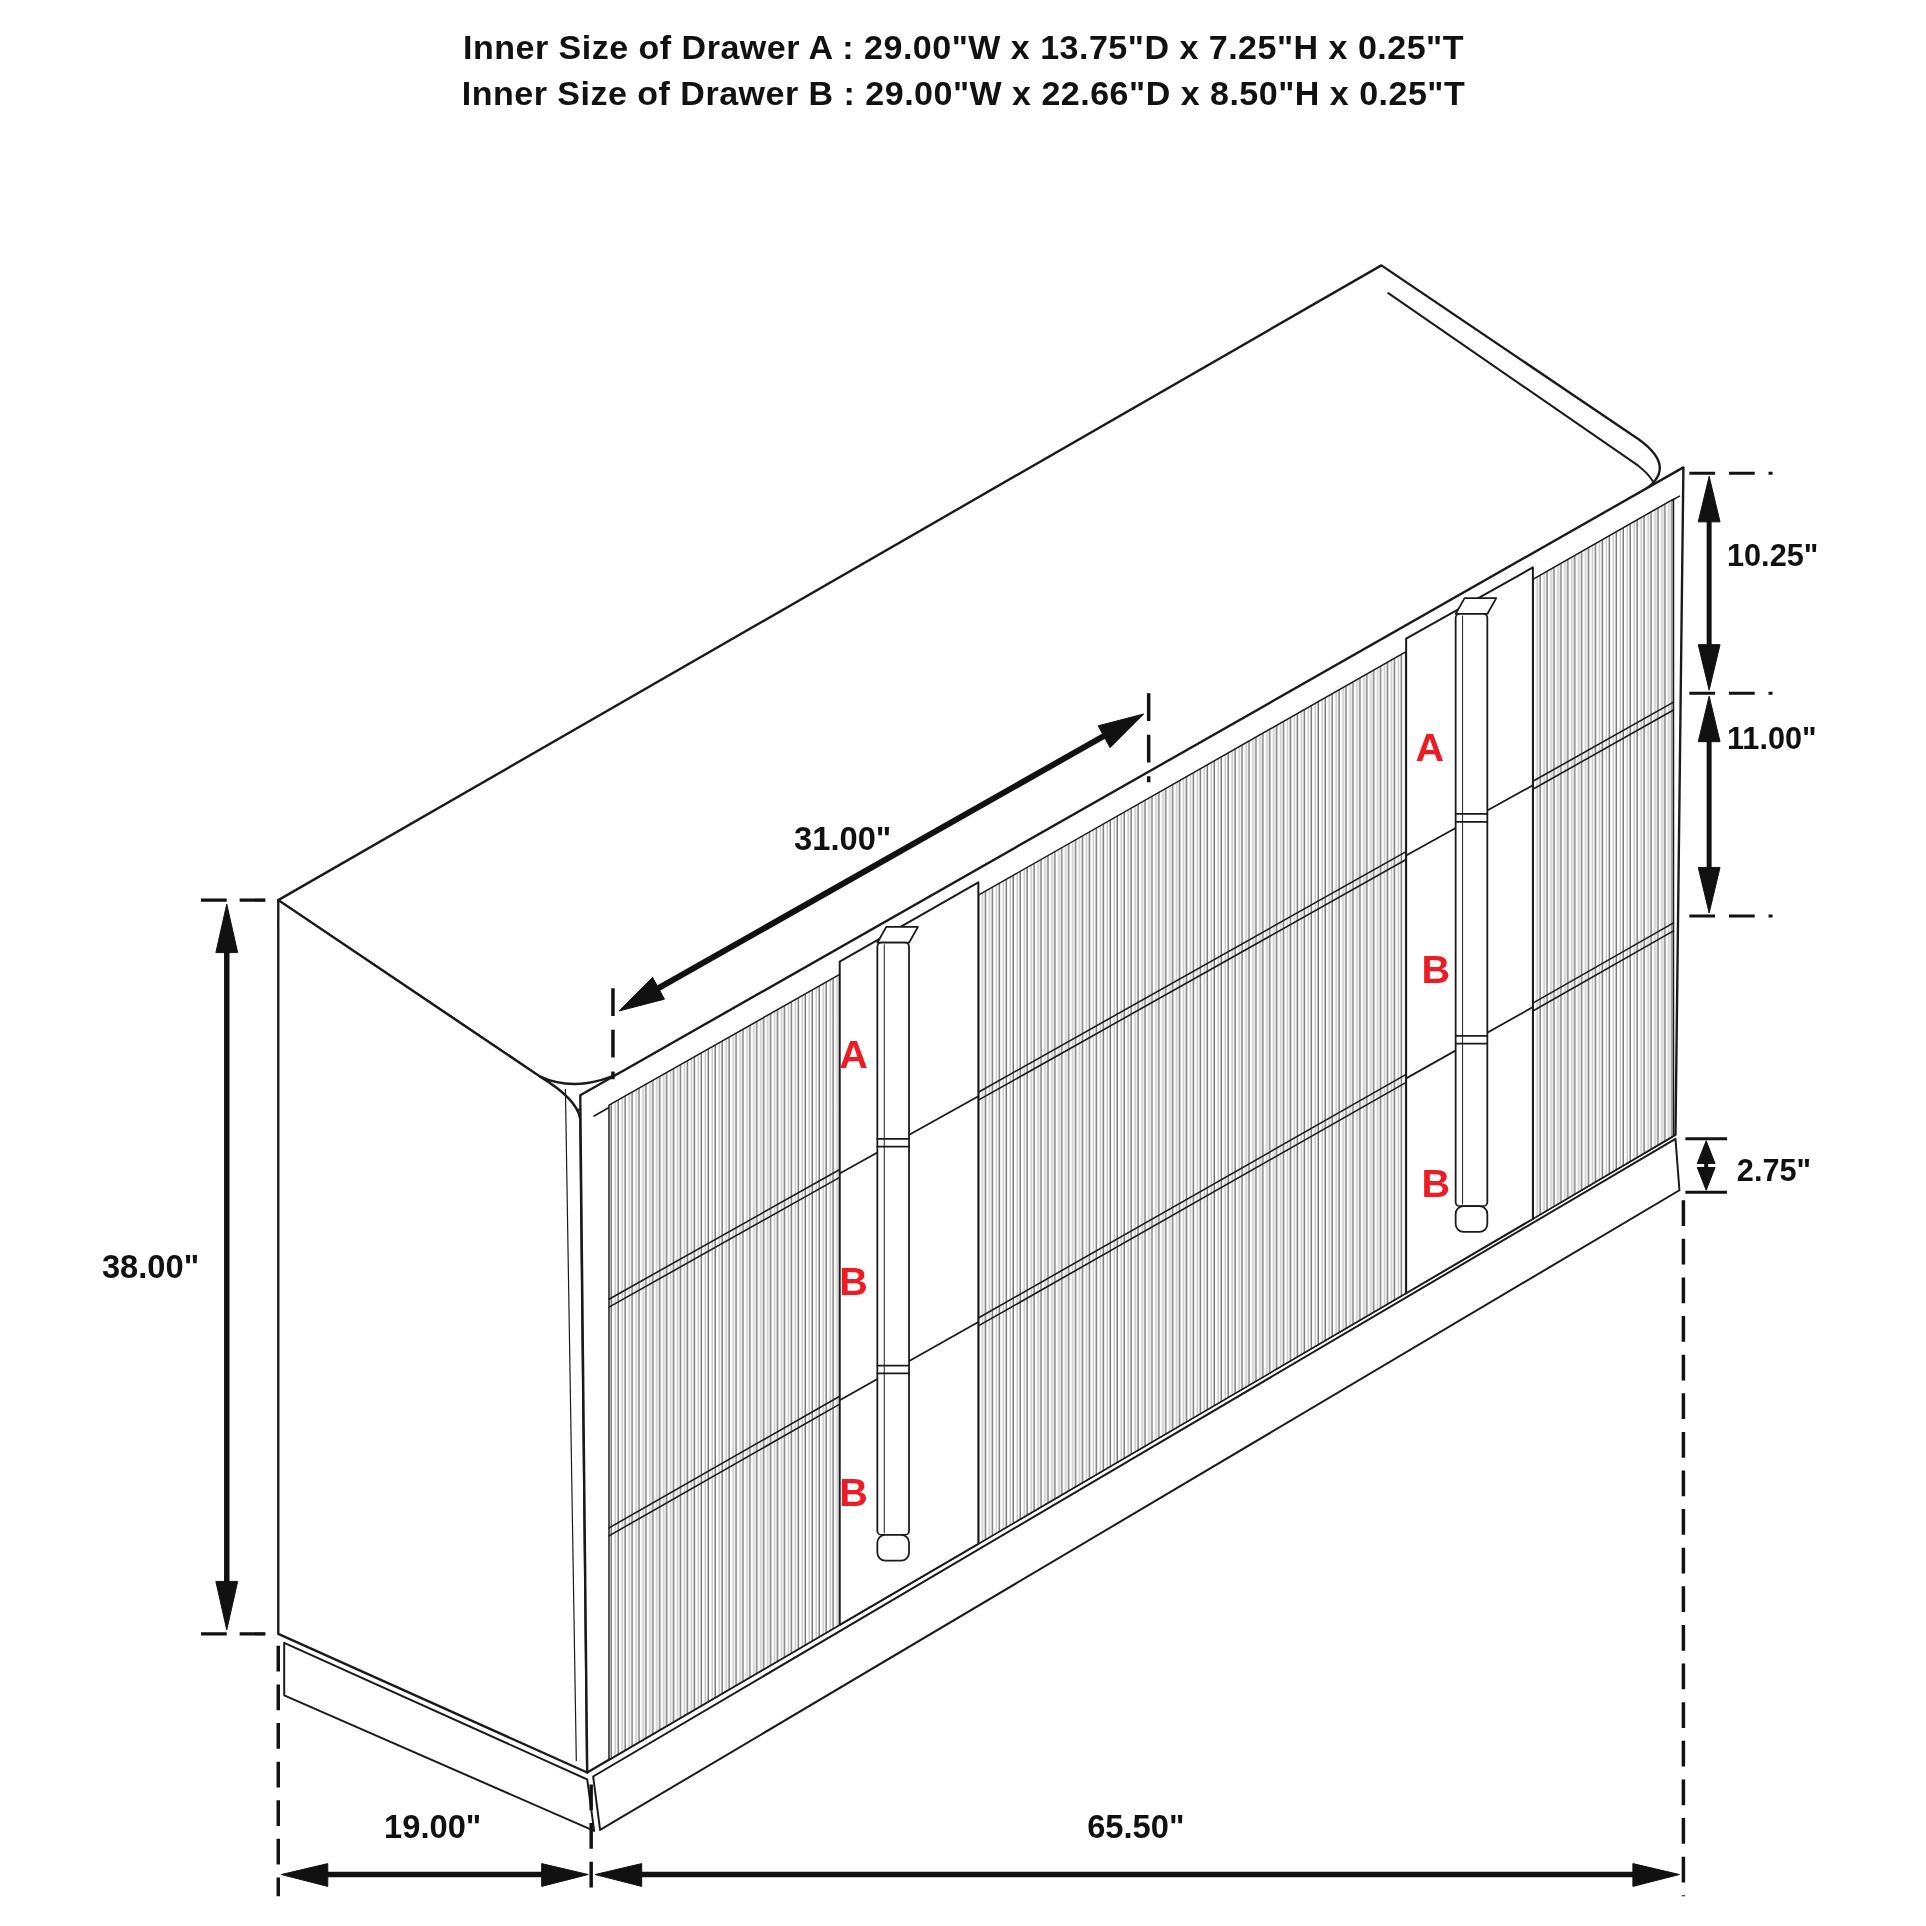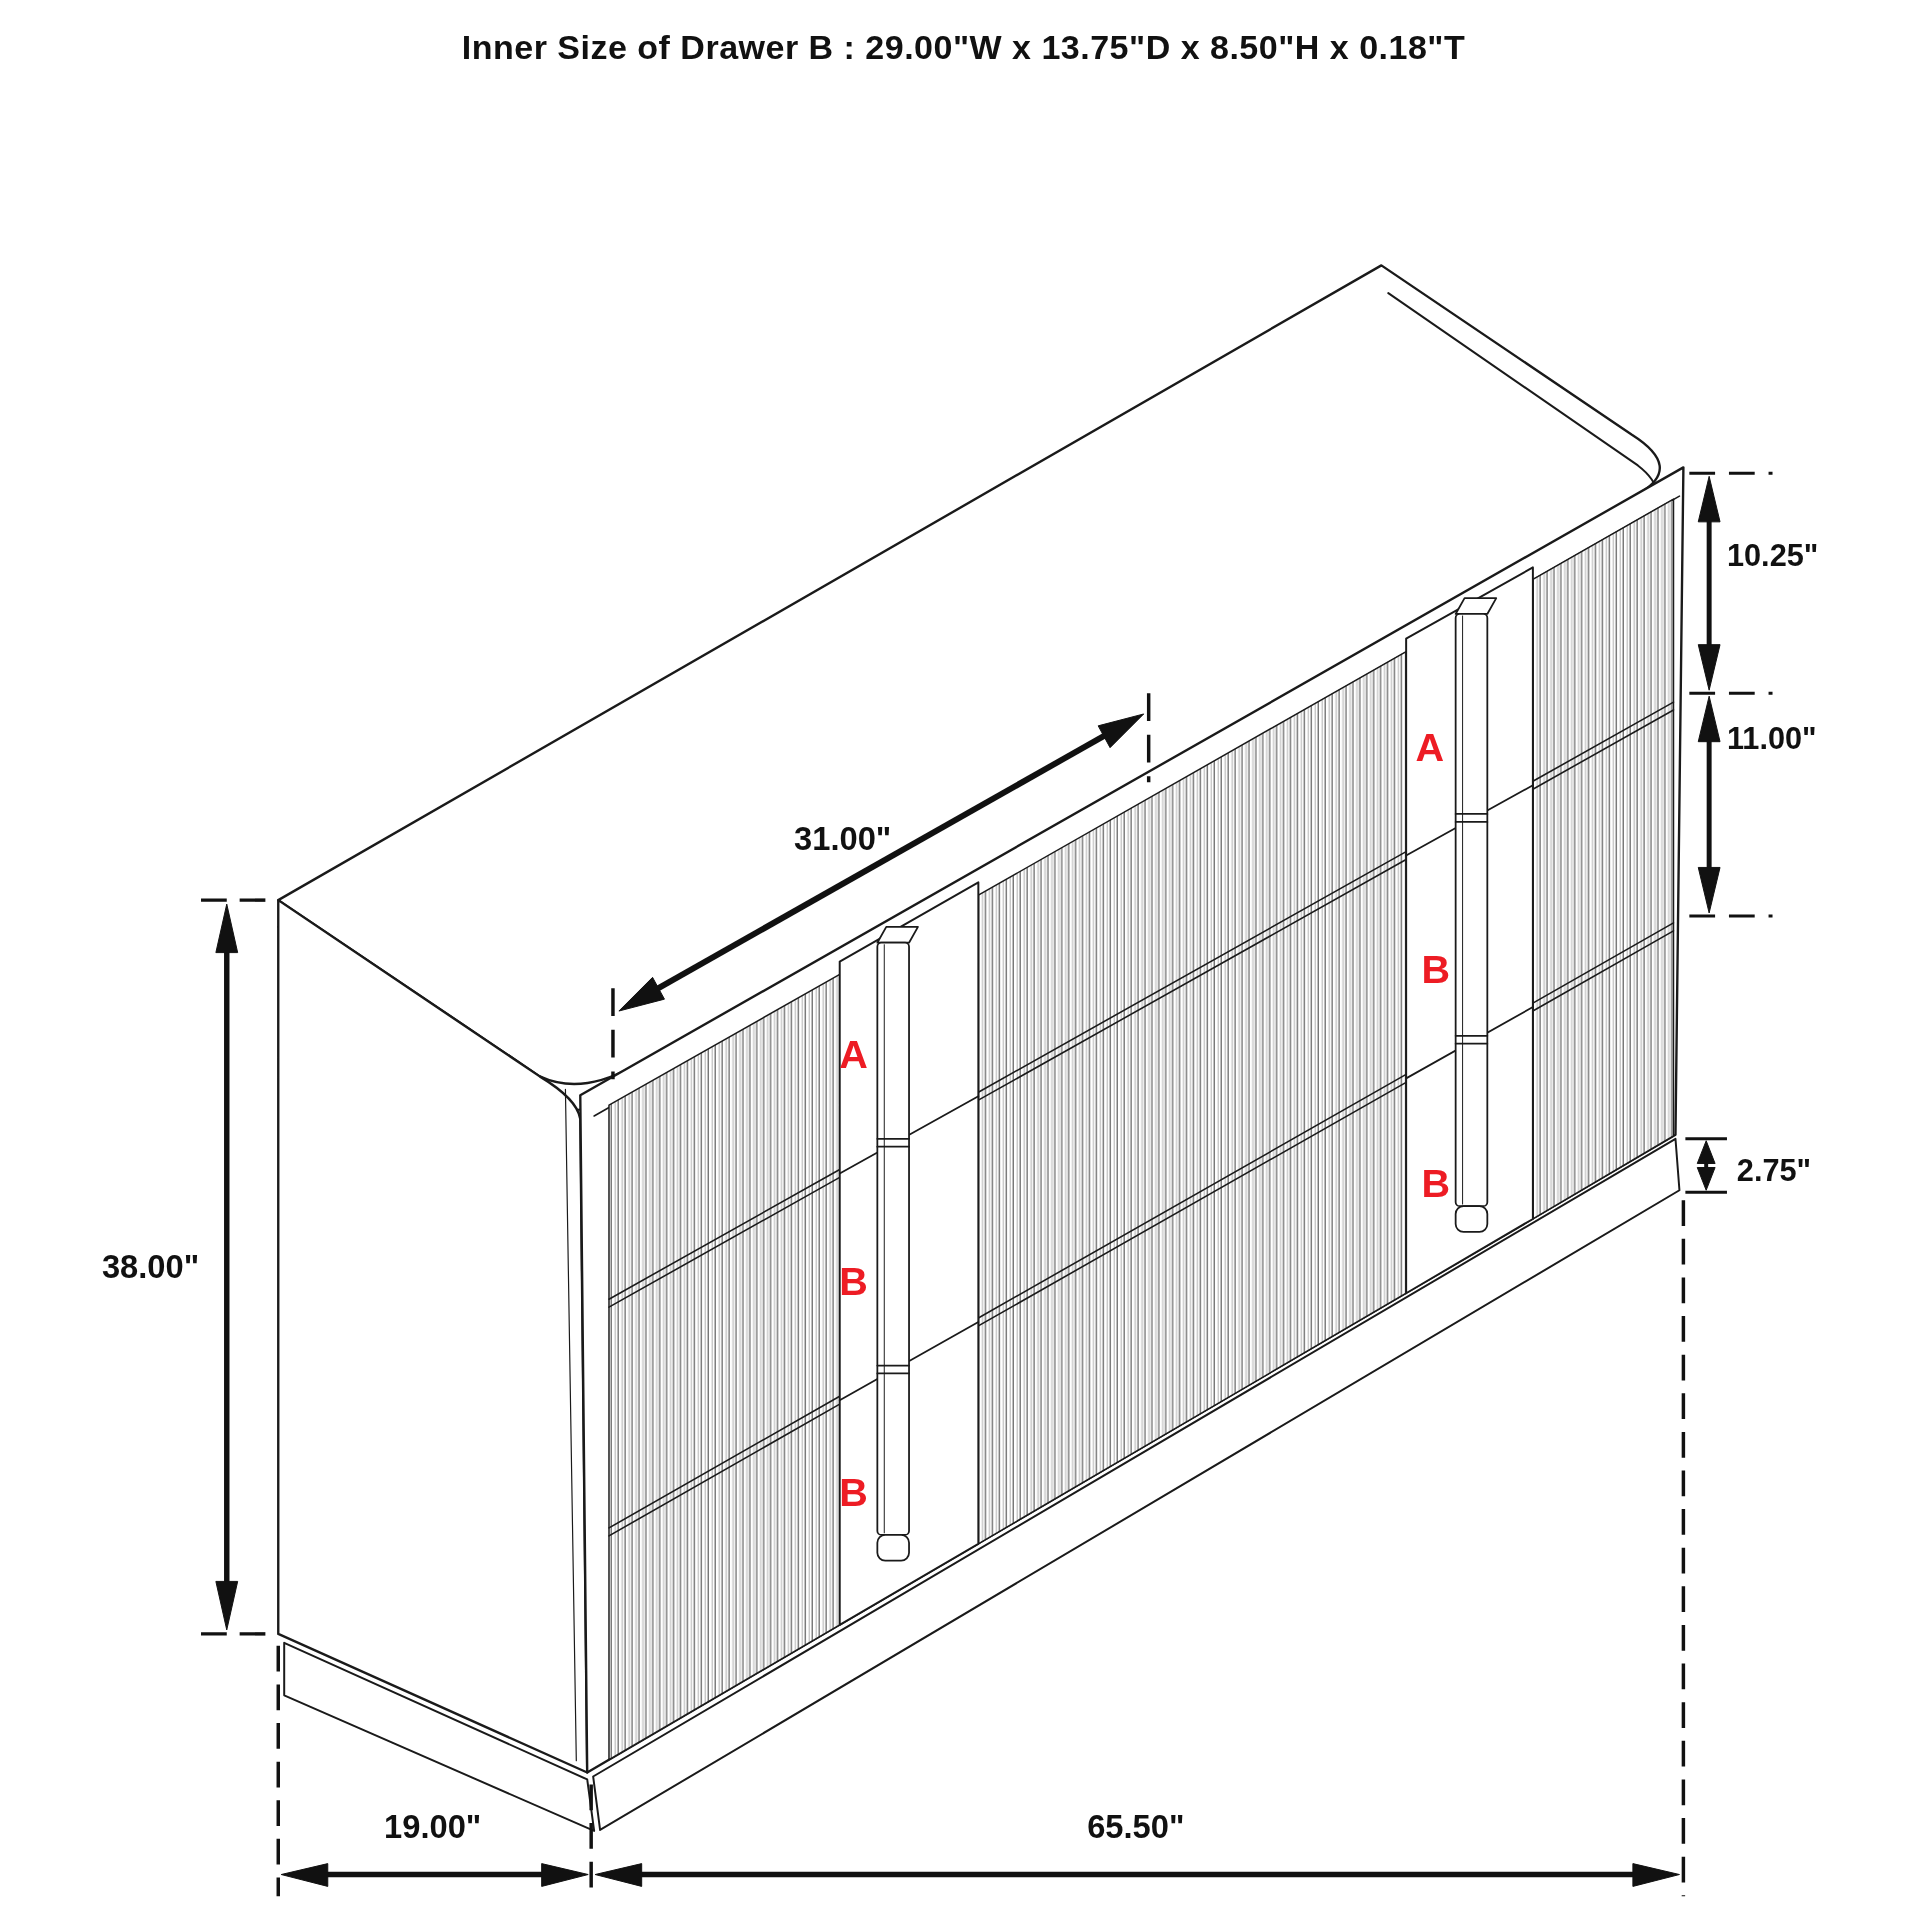--- a/index.html
+++ b/index.html
@@ -170,15 +170,16 @@
     <path d="M1702,1150 L1744,1150" stroke-width="3" fill="none"></path>
     <path d="M1702,1204 L1744,1204" stroke-width="3" fill="none"></path>
     <path d="M1723,1160 L1723,1194" stroke-width="4" fill="none"></path>
     <polygon points="1723,1152 1714,1175 1732,1175"></polygon>
     <polygon points="1723,1202 1714,1179 1732,1179"></polygon>
   </g>
   <text class="dim-label-sm" x="1754" y="1193" text-anchor="start">2.75"</text>
 </svg>
 
 <div class="title-block">
-  <div>Inner Size of Drawer B : 29.00"W x 13.75"D x 8.50"H x 0.18"T</div>
+  <div>Inner Size of Drawer A : 29.00"W x 13.75"D x 7.25"H x 0.25"T</div>
+  <div>Inner Size of Drawer B : 29.00"W x 22.66"D x 8.50"H x 0.25"T</div>
 </div>
 
 
 </body></html>

